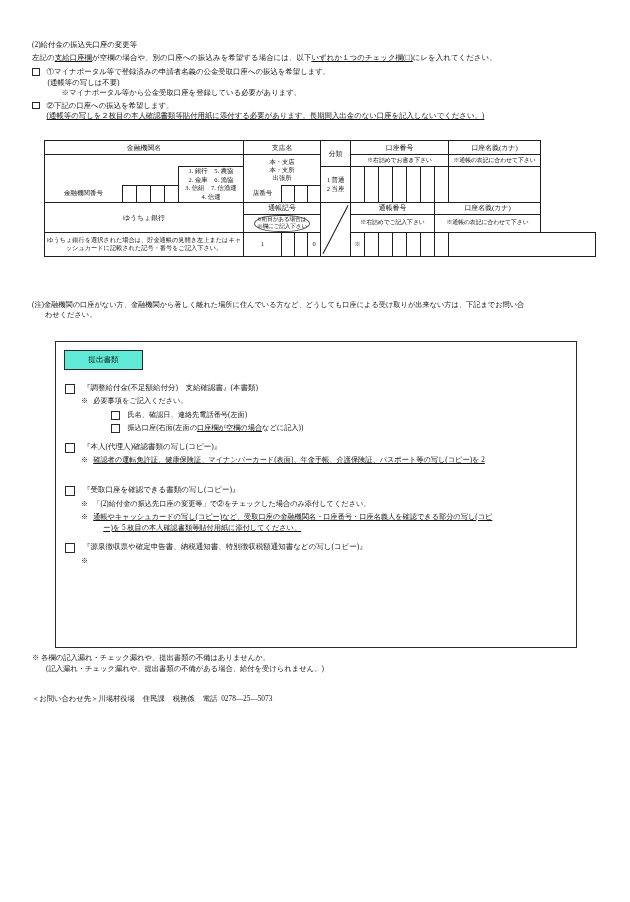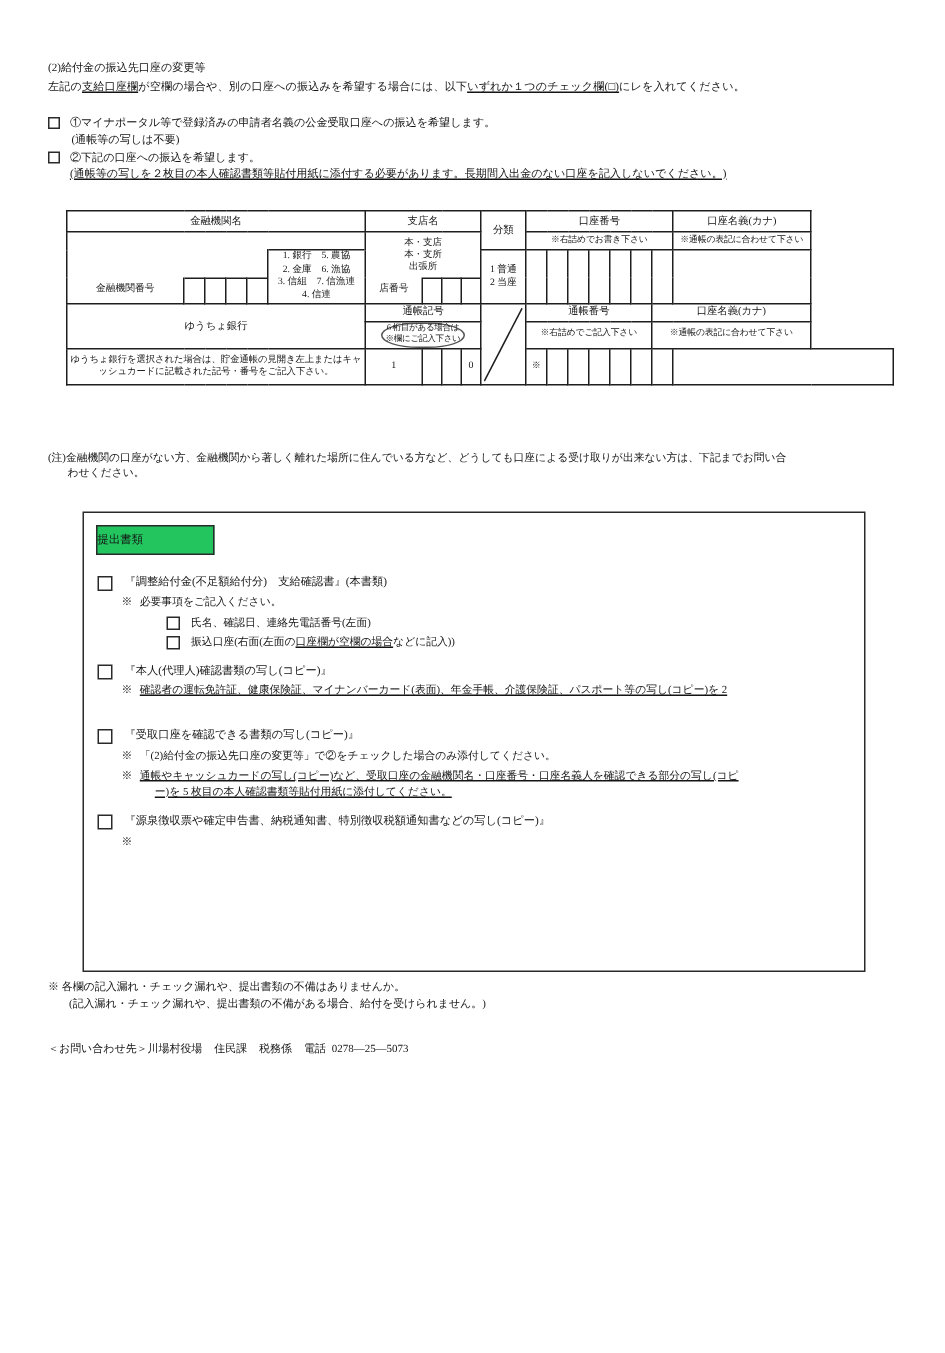--- a/index.html
+++ b/index.html
@@ -25,21 +25,21 @@
   }
 
   
   .intro {
     position: absolute;
     left: 32px; top: 40px;
     width: 570px;
     font-family: Liberation Serif, serif;
   }
   .intro-title { font-size: 7.4px; margin-bottom: 2.5px; }
-  .intro-lead  { font-size: 7.4px; margin-bottom: 13px; letter-spacing: .1px; }
+  .intro-lead  { font-size: 7.4px; margin-bottom: 3px; letter-spacing: .1px; }
   .u { text-decoration: underline; text-underline-offset: 1.2px; }
 
   .opt-row {
     display: flex;
     align-items: flex-start;
     margin-top: 1.5px;
   }
   .opt-box {
     width: 5.6px; height: 5.6px;
     border: .8px solid #2a2a2a;
@@ -119,23 +119,24 @@
     left: 55px; top: 341px;
     width: 520px; height: 305px;
     border: .8px solid #2a2a2a;
     background: #fff;
   }
   .doc-tag {
     position: absolute;
     left: 8px; top: 8px;
     width: 77px;
     border: .8px solid #2a2a2a;
+    text-align: center;
     font-size: 7.6px;
     padding: 3px 0 3.5px;
-    background: #22c55e;
+    background: #5eead4;
   }
   .doc-list {
     position: absolute;
     left: 0; top: 41px;
     width: 520px;
     padding: 0 10px 0 9px;
     box-sizing: border-box;
   }
   .doc-item { margin-bottom: 7.5px; }
   .doc-head {
@@ -196,20 +197,21 @@
 
   <div class="intro">
     <div class="intro-title">(2)給付金の振込先口座の変更等</div>
     <div class="intro-lead"><span>左記の</span><span class="u">支給口座欄</span><span>が空欄の場合や、別の口座への振込みを希望する場合には、以下</span><span class="u">いずれか１つのチェック欄(□)</span><span>にレを入れてください。</span></div>
 
     <div class="opt-row">
       <div class="opt-box"></div>
       <div class="opt-body">
         <div>①マイナポータル等で登録済みの申請者名義の公金受取口座への振込を希望します。</div>
         <div class="opt-sub">(通帳等の写しは不要)</div>
+        <div class="opt-sub2">※マイナポータル等から公金受取口座を登録している必要があります。</div>
       </div>
     </div>
 
     <div class="opt-row">
       <div class="opt-box"></div>
       <div class="opt-body">
         <div>②下記の口座への振込を希望します。</div>
         <div class="u">(通帳等の写しを２枚目の本人確認書類等貼付用紙に添付する必要があります。長期間入出金のない口座を記入しないでください。)</div>
       </div>
     </div>

